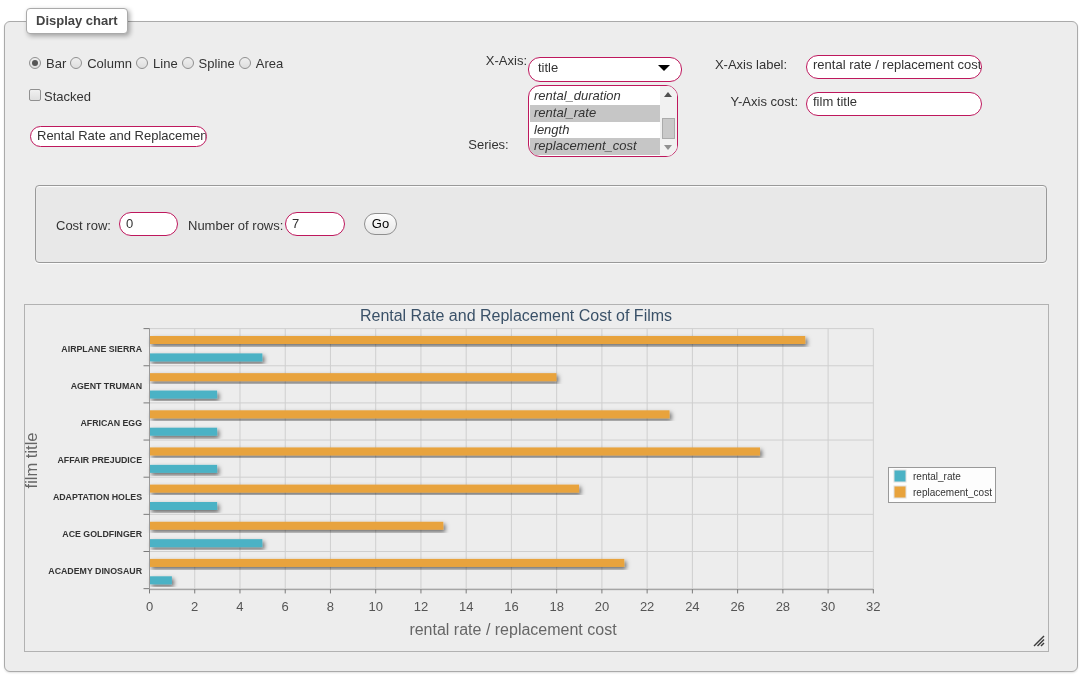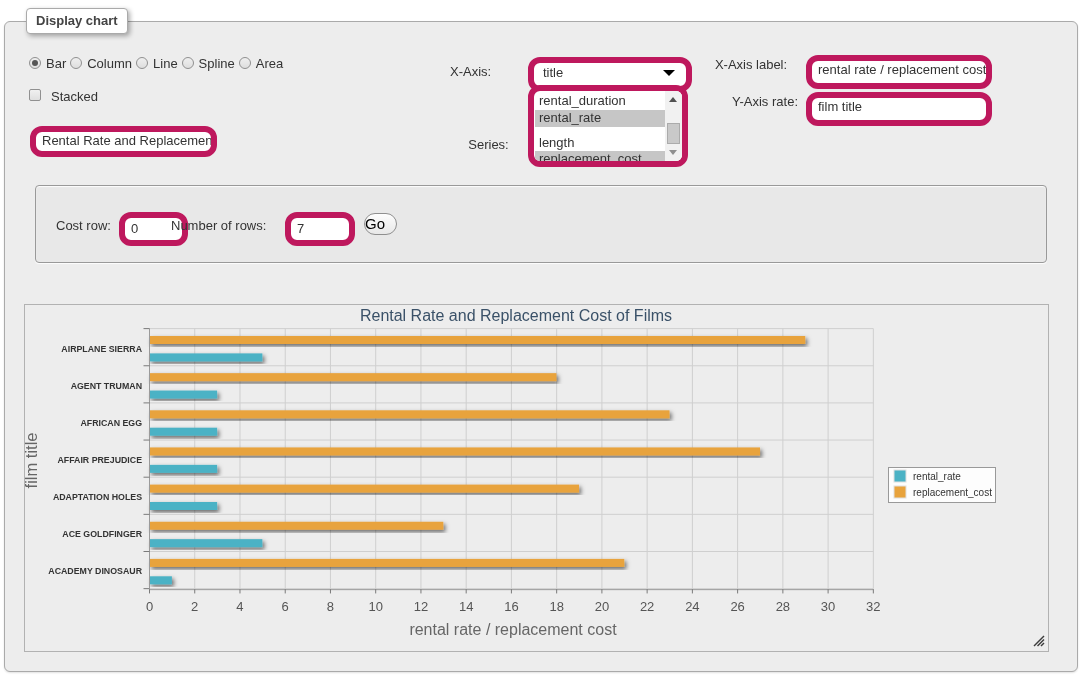--- a/index.html
+++ b/index.html
@@ -3,77 +3,77 @@
 <meta charset="utf-8">
 <style>
   html,body{margin:0;padding:0;background:#fff;}
   #page{position:relative;width:1081px;height:681px;font-family:"Liberation Sans",sans-serif;font-size:13px;color:#333;overflow:hidden;}
   .abs{position:absolute;}
   #fs{left:4px;top:21px;width:1072px;height:649px;background:#ededed;border:1px solid #aaa;border-radius:6px;box-shadow:0 1px 2px rgba(0,0,0,0.12);}
   #legend{left:26px;top:8px;height:24px;line-height:24px;padding:0 9px;background:#fff;border:1px solid #aaa;border-radius:4px;font-weight:bold;font-size:13px;color:#444;box-shadow:2px 2px 5px rgba(0,0,0,0.33);}
   .radio{width:10px;height:10px;border:1px solid #909090;border-radius:50%;background:linear-gradient(#efefef,#dedede);display:inline-block;position:relative;}
   .radio.on::after{content:"";position:absolute;left:2px;top:2px;width:6px;height:6px;border-radius:50%;background:#555;}
   .check{width:10px;height:10px;border:1px solid #909090;border-radius:2px;background:linear-gradient(#f0f0f0,#dfdfdf);display:inline-block;}
-  .inp{background:#fff;border:6px solid #be185d;border-radius:12px;overflow:hidden;white-space:nowrap;color:#333;}
+  .inp{background:#fff;border:1px solid #be185d;border-radius:12px;overflow:hidden;white-space:nowrap;color:#333;}
   .lbl{white-space:nowrap;}
   
   #chartbox{left:24px;top:304px;width:1023px;height:346px;border:1px solid #b2b2b2;}
 </style>
 </head>
 <body>
 <div id="page">
   <div class="abs" id="fs"></div>
   <div class="abs" id="legend">Display chart</div>
 
   <div class="abs" style="left:29px;top:56px;text-align:right;">
     <span class="radio on" style="vertical-align:-1px;"></span><span style="margin:0 4px 0 5px;">Bar</span><span class="radio" style="vertical-align:-1px;"></span><span style="margin:0 4px 0 5px;">Column</span><span class="radio" style="vertical-align:-1px;"></span><span style="margin:0 4px 0 5px;">Line</span><span class="radio" style="vertical-align:-1px;"></span><span style="margin:0 4px 0 5px;">Spline</span><span class="radio" style="vertical-align:-1px;"></span><span style="margin-left:5px;">Area</span>
   </div>
 
   <div class="abs" style="left:29px;top:88px;">
-    <span class="check" style="vertical-align:-1px;"></span><span style="margin-left:10px;position:relative;top:1px;text-align:center;">Stacked</span>
+    <span class="check" style="vertical-align:-1px;"></span><span style="margin-left:3px;position:relative;top:1px;text-align:center;">Stacked</span>
   </div>
 
   <div class="abs inp" style="left:30px;top:126px;width:169px;height:18px;padding:1px 0 0 6px;">Rental Rate and Replacement Cost of Films</div>
 
-  <div class="abs lbl" style="left:450px;top:64px;width:77px;text-align:left;">X-Axis:</div>
+  <div class="abs lbl" style="left:450px;top:53px;width:77px;text-align:right;">X-Axis:</div>
   <div class="abs inp" style="left:528px;top:57px;width:143px;height:21px;padding:2px 0 0 9px;">title
     <span style="position:absolute;right:11px;top:7px;width:0;height:0;border-left:6px solid transparent;border-right:6px solid transparent;border-top:6px solid #000;"></span>
   </div>
 
   <div class="abs lbl" style="left:450px;top:137px;width:77px;text-align:center;">Series:</div>
   <div class="abs inp" style="left:528px;top:85px;width:148px;height:70px;">
-    <div style="position:absolute;left:1px;top:2px;width:130px;">
+    <div style="position:absolute;left:1px;top:2px;width:130px;font-style:italic;">
       <div style="height:16.75px;padding-left:4px;">rental_duration</div>
       <div style="height:16.75px;padding-left:4px;background:#c6c6c6;">rental_rate</div>
-      <div style="height:16.75px;padding-left:4px;margin-top:8px;">length</div>
+      <div style="height:16.75px;padding-left:4px;">length</div>
       <div style="height:16.75px;padding-left:4px;background:#c6c6c6;">replacement_cost</div>
     </div>
 
     <div style="position:absolute;right:0;top:0;width:17px;height:70px;background:#f1f1f1;">
       <div style="position:absolute;left:0;top:0;width:17px;height:17px;background:#f1f1f1;">
           <span style="position:absolute;left:4px;top:6px;width:0;height:0;border-left:4px solid transparent;border-right:4px solid transparent;border-bottom:5px solid #505050;"></span>
         </div>
       <div style="position:absolute;left:0;bottom:0;width:17px;height:17px;background:#f1f1f1;">
           <span style="position:absolute;left:4px;top:6px;width:0;height:0;border-left:4px solid transparent;border-right:4px solid transparent;border-top:5px solid #8f8f8f;"></span>
         </div>
       <div style="position:absolute;left:2px;top:32px;width:11px;height:19px;background:#c9c9c9;border:1px solid #ababab;"></div>
     </div>
   </div>
 
   <div class="abs lbl" style="left:704px;top:57px;width:94px;text-align:center;">X-Axis label:</div>
   <div class="abs inp" style="left:806px;top:55px;width:168px;height:21px;padding:1px 0 0 6px;">rental rate / replacement cost</div>
-  <div class="abs lbl" style="left:704px;top:94px;width:94px;text-align:right;">Y-Axis rate:</div>
+  <div class="abs lbl" style="left:704px;top:94px;width:94px;text-align:right;">Y-Axis cost:</div>
   <div class="abs inp" style="left:806px;top:92px;width:168px;height:21px;padding:1px 0 0 6px;">film title</div>
 
   <div class="abs" style="left:35px;top:185px;width:1010px;height:76px;background:#e8e8e8;border:1px solid #999;border-radius:4px;box-shadow:inset 0 1px 1px rgba(255,255,255,0.9), 0 1px 1px rgba(255,255,255,0.9);"></div>
   <div class="abs lbl" style="left:56px;top:218px;">Cost row:</div>
   <div class="abs inp" style="left:119px;top:212px;width:51px;height:19px;padding:3px 0 0 6px;">0</div>
-  <div class="abs lbl" style="left:171px;top:218px;">Number of rows:</div>
+  <div class="abs lbl" style="left:188px;top:218px;">Number of rows:</div>
   <div class="abs inp" style="left:285px;top:212px;width:52px;height:19px;padding:3px 0 0 6px;">7</div>
-  <div class="abs" style="left:364px;top:213px;width:31px;height:20px;border:1px solid #8f8f8f;border-radius:11px;background:linear-gradient(#fdfdfd,#e8e8e8);line-height:20px;font-size:15px;color:#000;">Go</div>
+  <div class="abs" style="left:364px;top:213px;width:31px;height:20px;border:1px solid #8f8f8f;border-radius:11px;background:linear-gradient(#fdfdfd,#e8e8e8);text-align:center;line-height:20px;font-size:13px;color:#000;">Go</div>
 
   <div class="abs" id="chartbox">
     <svg width="1022" height="345" style="position:absolute;left:0;top:0;" font-family="Liberation Sans, sans-serif">
 <defs>
           <filter id="sh" x="-30%" y="-30%" width="160%" height="160%">
             <feDropShadow dx="2" dy="2.4" stdDeviation="1.9" flood-color="#000" flood-opacity="0.55"></feDropShadow>
           </filter>
         </defs>
 <text x="491" y="16" text-anchor="middle" font-size="16" fill="#3a5168">Rental Rate and Replacement Cost of Films</text>
 <path d="M 124.50 23.60 V 283.65" stroke="#cfcfcf" stroke-width="1" fill="none"></path>

